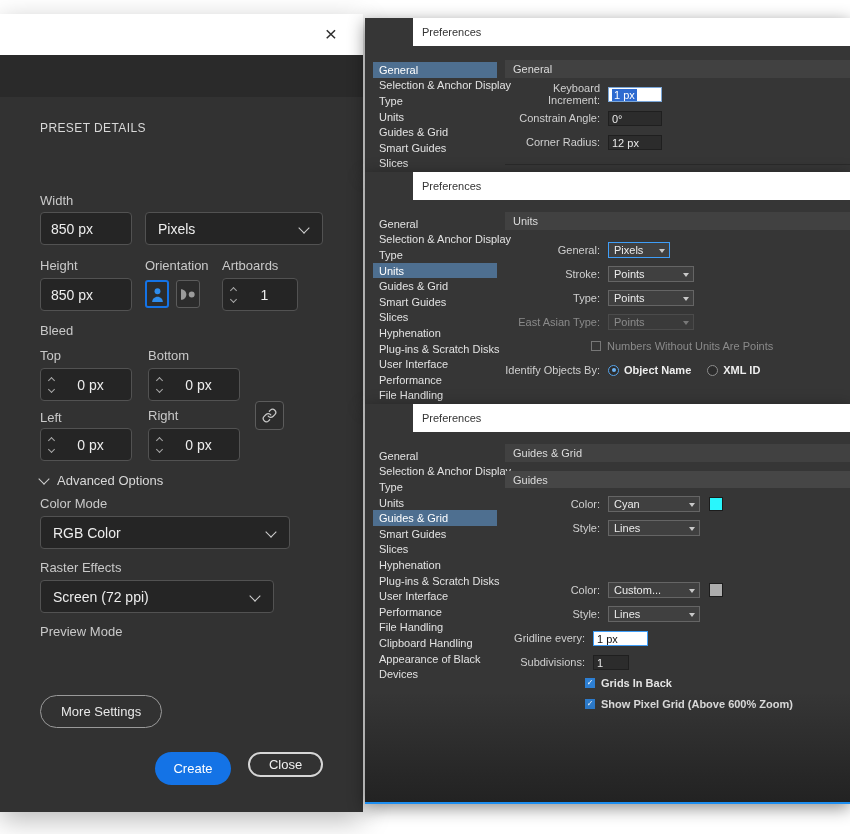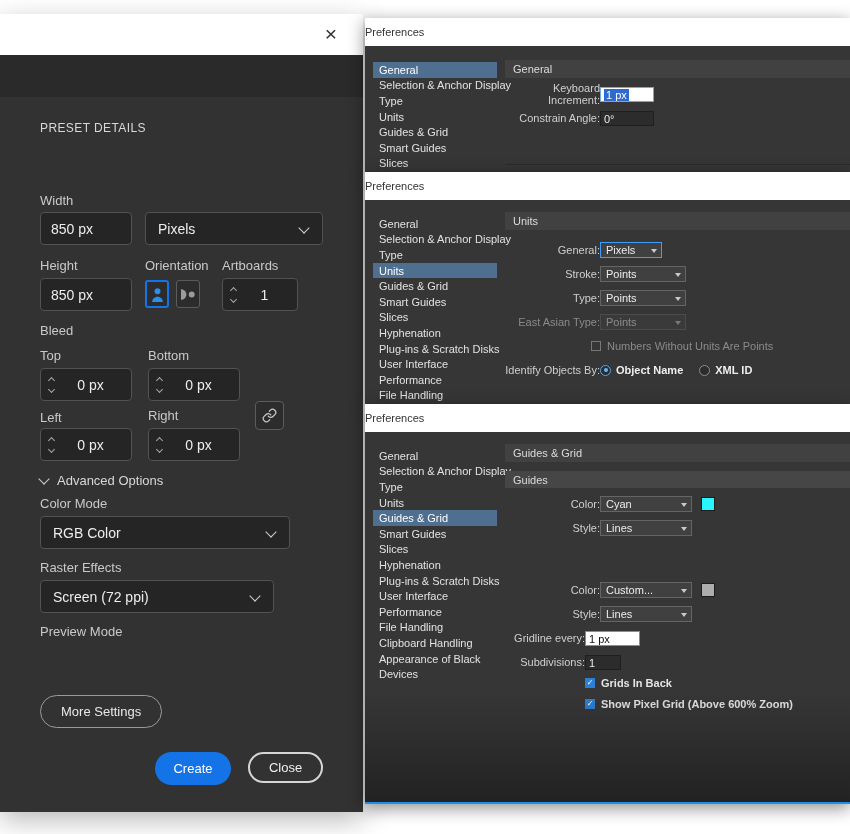--- a/index.html
+++ b/index.html
@@ -26,36 +26,36 @@
   .stepper { position:absolute; height:33px; background:#252525; border:1px solid #525252; border-radius:4px; display:flex; align-items:center; padding:0 8px; }
   .arrows { display:flex; flex-direction:column; gap:4px; margin-right:4px; }
   .chev-up { width:5px; height:5px; border-left:1.5px solid #a8a8a8; border-top:1.5px solid #a8a8a8; transform:rotate(45deg); display:block; }
   .chev-down { width:5px; height:5px; border-left:1.5px solid #a8a8a8; border-top:1.5px solid #a8a8a8; transform:rotate(225deg); display:block; }
   .stepper-value { flex:1; text-align:center; font-size:14px; color:#ededed; }
   .link-btn { position:absolute; left:255px; top:304px; width:29px; height:29px; border:1px solid #5c5c5c; border-radius:4px; background:#2c2c2c; display:flex; align-items:center; justify-content:center; }
   .adv { position:absolute; top:376px; left:40px; display:flex; align-items:center; gap:9px; font-size:13px; color:#d8d8d8; }
   .adv-chev { margin-top:-4px; }
   .btn-more { position:absolute; top:598px; left:40px; height:33px; padding:0 20px; border:1px solid #9a9a9a; border-radius:17px; background:transparent; color:#e8e8e8; font-size:13px; font-family:inherit; }
   .btn-create { position:absolute; top:655px; left:155px; width:76px; height:33px; border:none; border-radius:17px; background:#1473e6; color:#ffffff; font-size:13px; font-family:inherit; }
-  .btn-close { position:absolute; top:655px; left:248px; width:75px; height:31px; border:2px solid #d6d6d6; border-radius:17px; background:transparent; color:#f0f0f0; font-size:13px; font-family:inherit;text-align:center; }
+  .btn-close { position:absolute; top:655px; left:248px; width:75px; height:25px; border:2px solid #d6d6d6; border-radius:17px; background:transparent; color:#f0f0f0; font-size:13px; font-family:inherit;text-align:center; }
 
   
   .pref { position:absolute; left:365px; width:485px; background:#363636; box-shadow:0 4px 16px rgba(0,0,0,.45); overflow:hidden; }
   #pref1 { top:18px;  height:154px; z-index:1; }
   #pref2 { top:172px; height:232px; z-index:2; }
   #pref3 { top:404px; height:400px; z-index:3; border-bottom:2px solid #1d8ef0; }
-  .pref-titlebar { height:30px; background:#ffffff; border-bottom:2px solid #1d8ef0; display:flex; align-items:center; padding:0 0; font-size:11px; color:#333333; }
+  .pref-titlebar { height:30px; background:#ffffff; border-bottom:2px solid #1d8ef0; display:flex; align-items:center; padding:0 9px; font-size:11px; color:#333333;margin-left:48px; }
   .pref-content { position:absolute; top:28px; left:0; right:0; bottom:0; background:#363636; overflow:hidden; }
   .pnav { position:absolute; left:8px; top:16px; width:124px; }
   .pnav-item { height:15.6px; display:flex; align-items:center; padding-left:6px; font-size:11px; color:#e2e2e2; white-space:nowrap; }
   .pnav-item.selected { background:#4e6f90; color:#ffffff; }
   .phead { position:absolute; left:140px; right:0; height:18px; background:#414141; display:flex; align-items:center; padding-left:8px; font-size:11px; color:#dcdcdc; }
   .psub  { position:absolute; left:140px; right:0; height:17px; background:#464646; display:flex; align-items:center; padding-left:8px; font-size:11px; color:#dcdcdc; }
   .prow { position:absolute; left:140px; right:6px; height:16px; display:flex; align-items:center; font-size:11px; color:#cfcfcf; }
-  .plabel { width:95px; text-align:right; margin-right:0; flex-shrink:0; }
+  .plabel { width:95px; text-align:right; margin-right:8px; flex-shrink:0; }
   .plabel.w80 { width:80px; }
   .dim-label { color:#8a8a8a; }
   .pinput { height:15px; background:#2c2c2c; border:1px solid #1f1f1f; color:#e8e8e8; display:flex; align-items:flex-end; padding:0 3px; font-size:11px; }
   .pinput.focus-sel { background:#ffffff; border:1px solid #7aa6d8; }
   .pinput .sel { background:#2e6bd0; color:#ffffff; padding:0 2px; }
   .pinput.focus-white { background:#ffffff; border:1px solid #3f9ef8; color:#111111; }
   .pselect { height:16px; background:#404040; border:1px solid #656565; color:#ececec; display:flex; align-items:center; padding:0 14px 0 5px; font-size:11px; position:relative; }
   .pselect .tri { position:absolute; right:4px; top:6px; width:0; height:0; border-left:3px solid transparent; border-right:3px solid transparent; border-top:4px solid #c9c9c9; }
   .pselect.focused { border-color:#3f9ef8; }
   .pselect.dim { opacity:.45; }
@@ -208,20 +208,26 @@
         <span class="pinput focus-sel" style="width:54px">
             <span class="sel">1 px</span>
           </span>
       </div>
       <div class="prow" style="top:64px">
         <span class="plabel">Constrain Angle:</span>
         <span class="pinput" style="width:54px">
             <span>0°</span>
           </span>
       </div>
+      <div class="prow" style="top:88px">
+        <span class="plabel">Corner Radius:</span>
+        <span class="pinput" style="width:54px">
+            <span>12 px</span>
+          </span>
+      </div>
       <div class="pdivider" style="top:118px"></div>
     </div>
   </section>
 
   <section class="pref" id="pref2">
     <div class="pref-titlebar">
       <span>Preferences</span>
     </div>
     <div class="pref-content">
       <div class="pnav">

